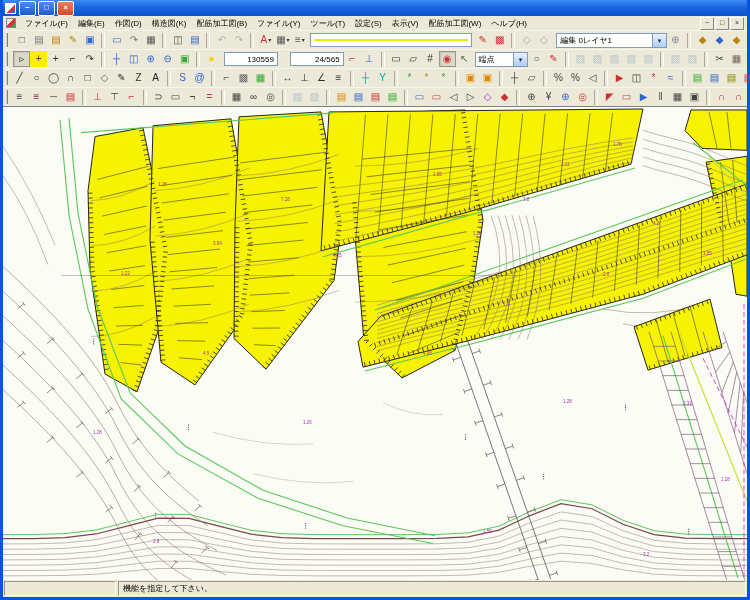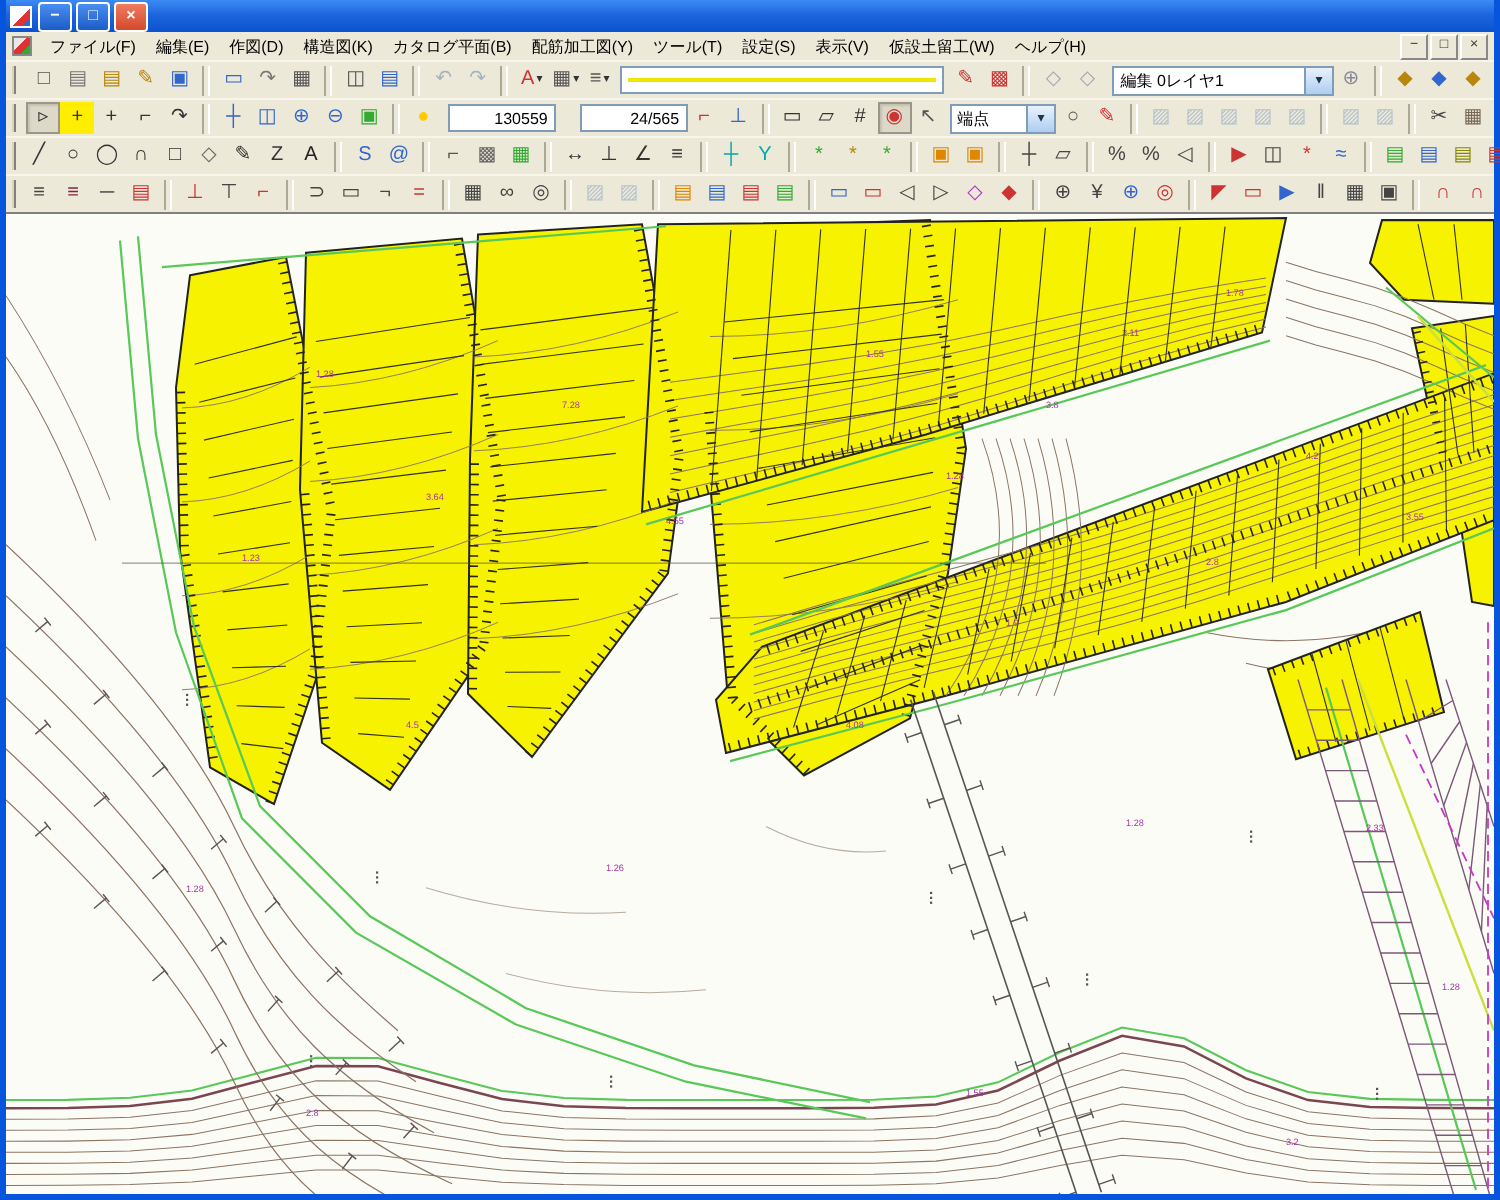--- a/index.html
+++ b/index.html
@@ -58,26 +58,26 @@
     </div>
   </div>
 
   <div class="menubar">
     <div class="mdi-doc-icon"></div>
     <div id="menu-items" style="display:flex;align-items:flex-end;">
         <span class="menu-item">ファイル(F)</span>
         <span class="menu-item">編集(E)</span>
         <span class="menu-item">作図(D)</span>
         <span class="menu-item">構造図(K)</span>
-        <span class="menu-item">カタログ平面(B)</span>
-        <span class="menu-item">配筋加工図(Y)</span>
+        <span class="menu-item">配筋加工図(B)</span>
+        <span class="menu-item">ファイル(Y)</span>
         <span class="menu-item">ツール(T)</span>
         <span class="menu-item">設定(S)</span>
         <span class="menu-item">表示(V)</span>
-        <span class="menu-item">仮設土留工(W)</span>
+        <span class="menu-item">配筋加工図(W)</span>
         <span class="menu-item">ヘルプ(H)</span>
       </div>
     <div class="spacer"></div>
     <div class="mdibtns">
       <div class="mdibtn">−</div>
       <div class="mdibtn">□</div>
       <div class="mdibtn">×</div>
     </div>
   </div>
 
@@ -1591,14 +1591,18 @@
           <text x="680" y="302">2.33</text>
           <text x="718" y="380">1.28</text>
           <text x="480" y="432">1.55</text>
           <text x="150" y="442">2.8</text>
           <text x="640" y="456">3.2</text>
           <text x="90" y="332">1.28</text>
         </g>
     </svg>
   </div>
 
+  <div class="statusbar">
+    <div class="sb-panel sb-left"></div>
+    <div class="sb-panel sb-msg">機能を指定して下さい。</div>
+  </div>
 
 </div>
 
 </body></html>

